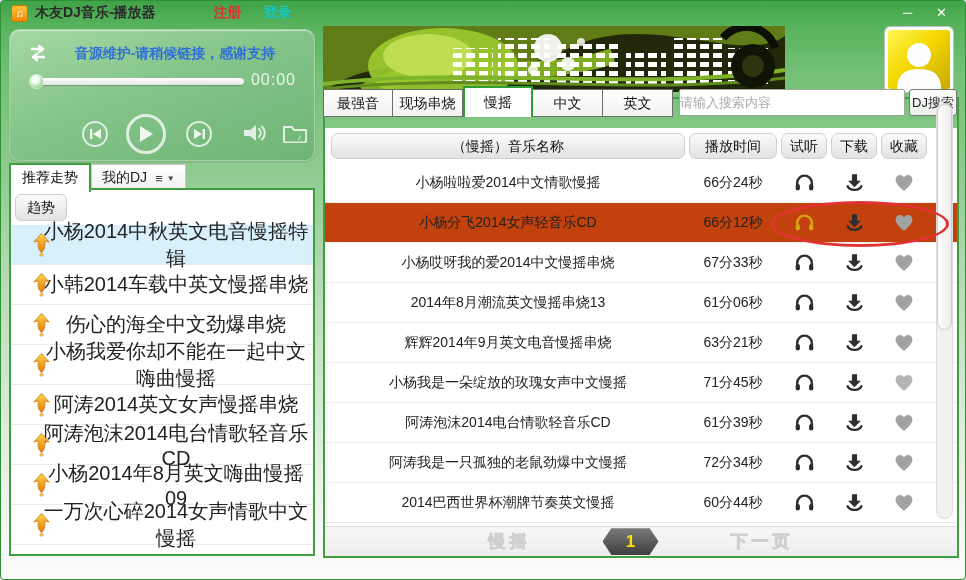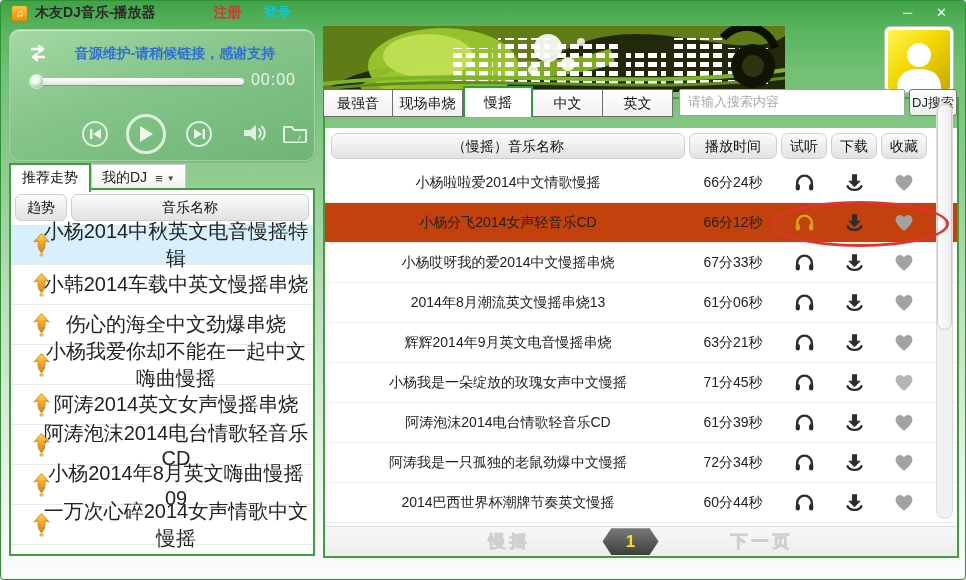--- a/index.html
+++ b/index.html
@@ -70,22 +70,22 @@
     background:linear-gradient(135deg,#fff756 0%,#f3d800 45%,#c9a900 100%);
     border:3px solid #fbfbfb; box-shadow:0 0 0 1px #b9c4b9; display:flex; align-items:flex-end; justify-content:center; }
   
   .right-panel{ position:absolute; left:322px; top:96px; width:636px; height:461px; border:2px solid #3f9f3f; }
   .rtabs-row{ position:absolute; left:-2px; top:-2px; width:636px; height:20px; display:flex; align-items:flex-end; }
   .rtab{ width:70px; height:28px; line-height:26px; text-align:center; font-size:14px; color:#111;
     background:linear-gradient(#ffffff,#f2f2f2); border:1px solid #6d6d6d; border-left:none; cursor:pointer; }
   .rtab:first-child{ border-left:1px solid #6d6d6d; }
   .rtab.active{ background:#fff; border:2px solid #2f9e38; border-bottom:none; height:31px; line-height:29px; position:relative; z-index:3; }
   .search-wrap{ flex:1; display:flex; align-items:center; margin:0 2px 1px 6px; gap:4px; }
-  .search-input{ flex:1; height:27px; border:1px solid #9aa89a; border-radius:2px; padding:0 8px;
-    font-size:13px; color:#333; background:#fff; font-family:Liberation Mono, monospace; }
+  .search-input{ flex:1; height:27px; border:1px solid #9aa89a; border-radius:2px; padding:0 0;
+    font-size:13px; color:#333; background:#fff; font-family:Liberation Serif, serif; }
   .search-input::placeholder{ color:#aaa; }
   .search-btn{ width:48px; height:27px; font-size:13px; color:#222; background:linear-gradient(#fcfdfc,#e9f0e9);
     border:1px solid #777; border-radius:3px; cursor:pointer; font-family:inherit; }
   
   .table-area{ position:absolute; left:0; top:29px; width:632px; height:398px; background:#fff; }
   .theader{ display:flex; gap:4px; padding:5px 30px 4px 6px;align-items:flex-end; }
   .thcell{ background:linear-gradient(180deg,#fbfbfb,#e2e2e2); border:1px solid #cfcfcf; border-radius:7px;
     height:26px; line-height:24px; text-align:center; font-size:14px; color:#111; }
   .col-name{ flex:1; } .col-dur{ width:88px; } .col-ic{ width:46px; }
   .trow{ display:flex; gap:4px; align-items:center; height:40px; border-bottom:1px solid #eeeeee; padding:0 30px 0 6px; cursor:pointer; }
@@ -204,21 +204,20 @@
     <div class="ltab inactive">
       <span>我的DJ</span>
       <span class="menu-glyph">≡</span>
         <span class="menu-caret">▼</span>
     </div>
   </div>
 
   <div class="left-panel">
     <div class="lheader">
       <div class="hcell trend">趋势</div>
-      <div class="hcell lname">音乐名称</div>
     </div>
     <div class="lrow sel">
       <svg class="trend-icon" width="17" height="24">
           <use href="#sym-trend"></use>
         </svg>
       <span class="song">小杨2014中秋英文电音慢摇特辑</span>
     </div>
     <div class="lrow">
       <svg class="trend-icon" width="17" height="24">
           <use href="#sym-trend"></use>

